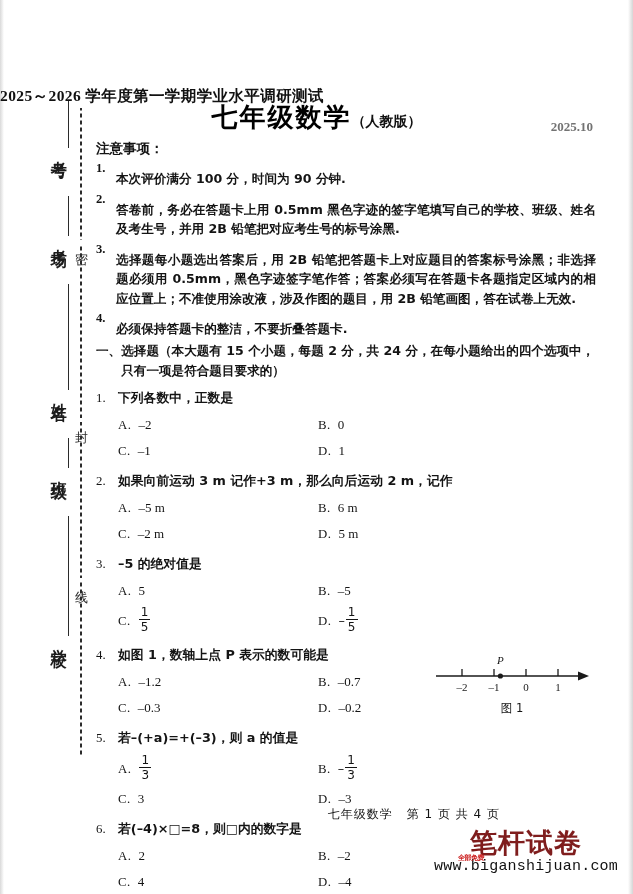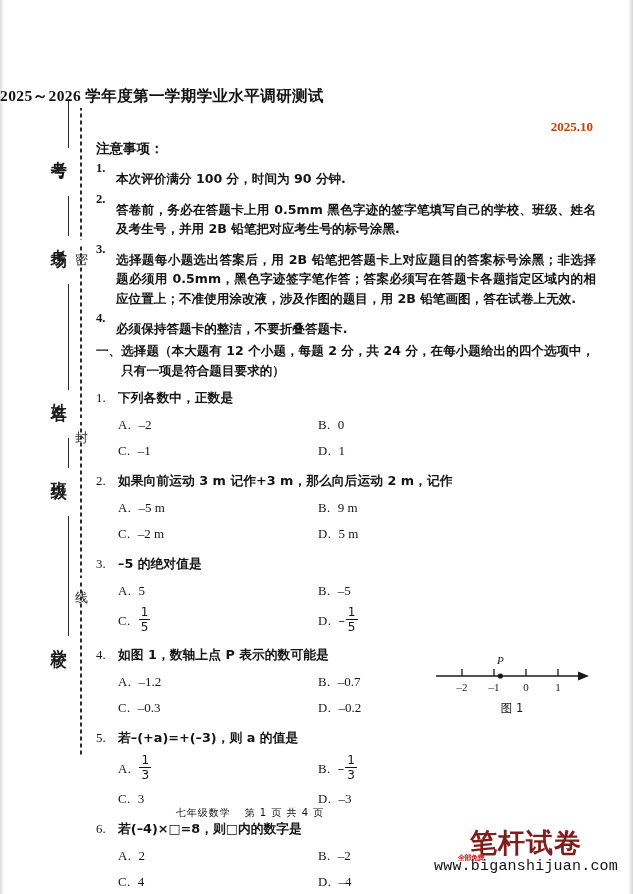--- a/index.html
+++ b/index.html
@@ -121,21 +121,21 @@
     font-weight: bold;
     color: #111;
     font-family: "DejaVu Sans", sans-serif;
   }
   .exam-date {
     position: absolute;
     top: 119px;
     right: 40px;
     font-size: 13px;
     font-weight: bold;
-    color: #c2410c;
+    color: #737373;
   }
 
   
   .content {
     position: absolute;
     left: 96px;
     top: 138px;
     width: 500px;
     color: #141414;
     font-size: 13px;
@@ -246,22 +246,22 @@
     font-family: "DejaVu Sans", sans-serif;
     color: #141414;
   }
 
   
   .footer {
     position: absolute;
     left: 0;
     top: 806px;
     width: 500px;
-    text-align: center;
-    font-size: 10px;
+    text-align: right;
+    font-size: 12px;
     color: #141414;
     font-family: "DejaVu Sans", sans-serif;
     letter-spacing: 1px;
   }
   .footer .sp { display: inline-block; width: 14px; }
 
   
   .watermark {
     position: absolute;
     left: 428px;
@@ -315,20 +315,23 @@
     <div class="vline" style="top:416px;height:120px;"></div>
     <div class="vlabel" style="top:536px;">学校</div>
   </div>
 
   <div class="dotline"></div>
   <div class="seal-char" style="top:240px;">密</div>
   <div class="seal-char" style="top:418px;">封</div>
   <div class="seal-char" style="top:578px;">线</div>
 
   <div class="exam-line">2025～2026 学年度第一学期学业水平调研测试</div>
+  <div class="title-row">
+    <span class="big-title">七年级数学</span><span class="edition">（人教版）</span>
+  </div>
   <div class="exam-date">2025.10</div>
 
   <div class="content">
 
     <div class="notice-head">注意事项：</div>
 
     <div class="notice-item">
       <span class="notice-num">1.</span>
       <span class="notice-text">本次评价满分 100 分，时间为 90 分钟.</span>
     </div>
@@ -340,21 +343,21 @@
       <span class="notice-num">3.</span>
       <span class="notice-text">选择题每小题选出答案后，用 2B 铅笔把答题卡上对应题目的答案标号涂黑；非选择题必须用 0.5mm，黑色字迹签字笔作答；答案必须写在答题卡各题指定区域内的相应位置上；不准使用涂改液，涉及作图的题目，用 2B 铅笔画图，答在试卷上无效.</span>
     </div>
     <div class="notice-item">
       <span class="notice-num">4.</span>
       <span class="notice-text">必须保持答题卡的整洁，不要折叠答题卡.</span>
     </div>
 
     <div class="section-head">
       <span class="section-mark">一、</span>
-      <span class="section-text">选择题（本大题有 12 个小题，每题 2 分，共 24 分，在每小题给出的四个选项中，只有一项是符合题目要求的）</span>
+      <span class="section-text">选择题（本大题有 15 个小题，每题 2 分，共 24 分，在每小题给出的四个选项中，只有一项是符合题目要求的）</span>
     </div>
 
     <div class="question">
       <div class="q-stem">
         <span class="q-num">1.</span>
         <span class="q-text">下列各数中，正数是</span>
       </div>
       <div class="opts">
         <div class="opt-row">
           <span class="opt">
@@ -385,21 +388,21 @@
         <span class="q-text">如果向前运动 3 m 记作+3 m，那么向后运动 2 m，记作</span>
       </div>
       <div class="opts">
         <div class="opt-row">
           <span class="opt">
             <span class="opt-letter">A.</span>
             <span class="opt-val">–5 m</span>
           </span>
           <span class="opt">
             <span class="opt-letter">B.</span>
-            <span class="opt-val">9 m</span>
+            <span class="opt-val">6 m</span>
           </span>
         </div>
         <div class="opt-row">
           <span class="opt">
             <span class="opt-letter">C.</span>
             <span class="opt-val">–2 m</span>
           </span>
           <span class="opt">
             <span class="opt-letter">D.</span>
             <span class="opt-val">5 m</span>

